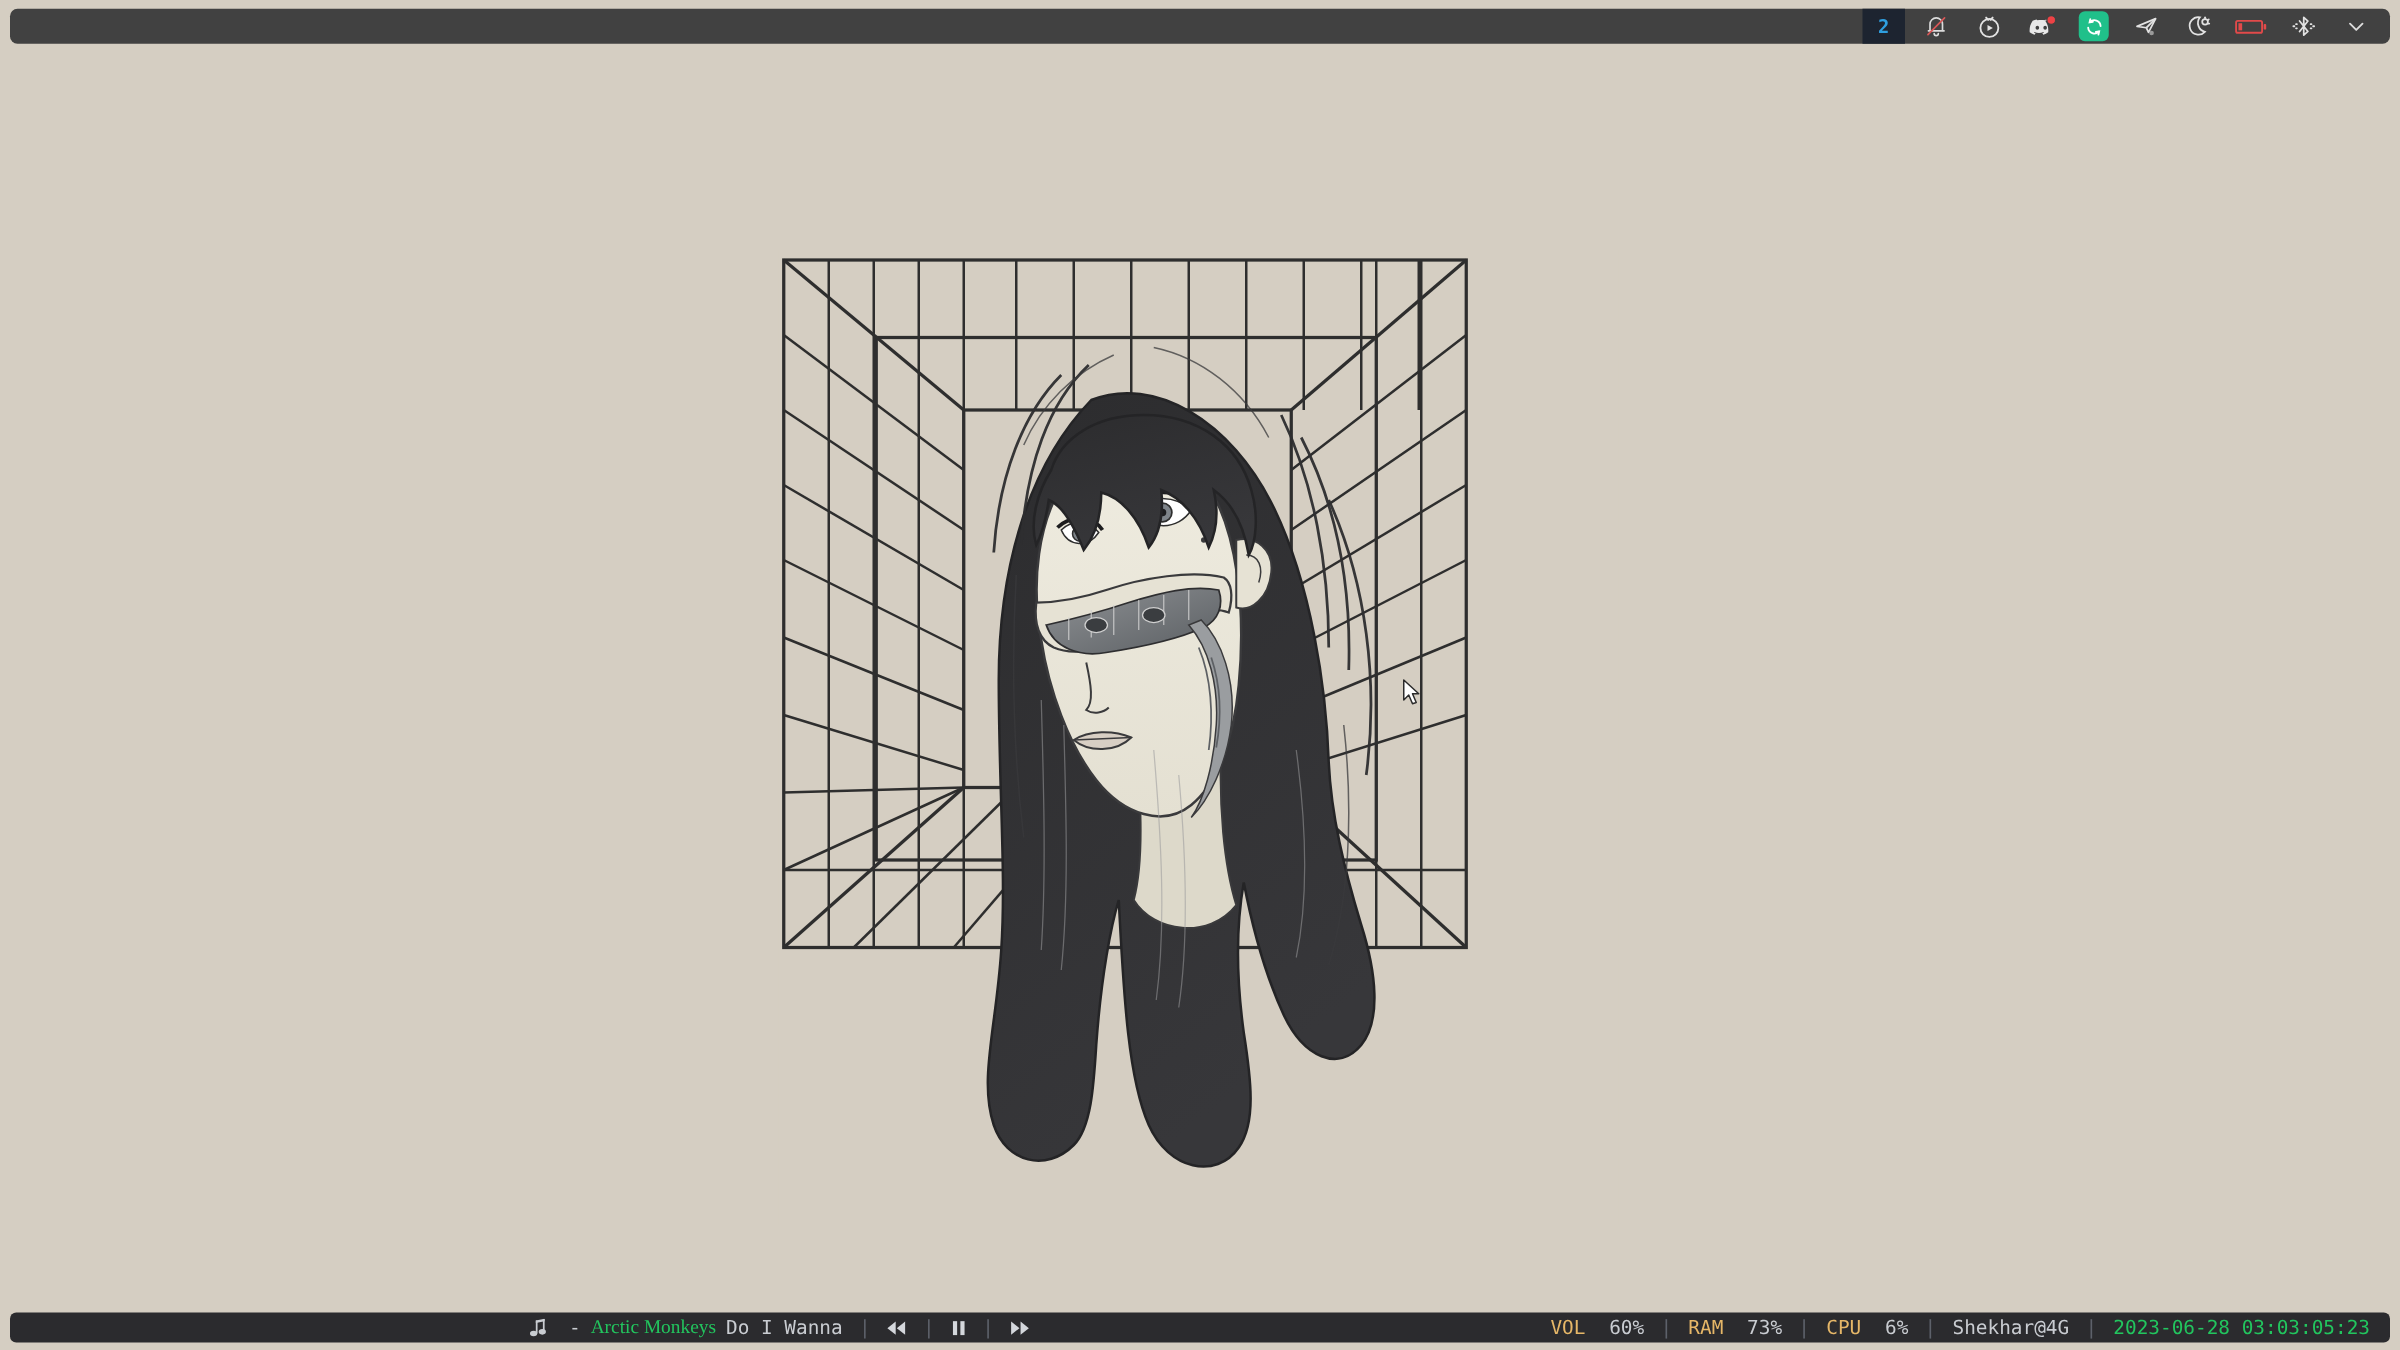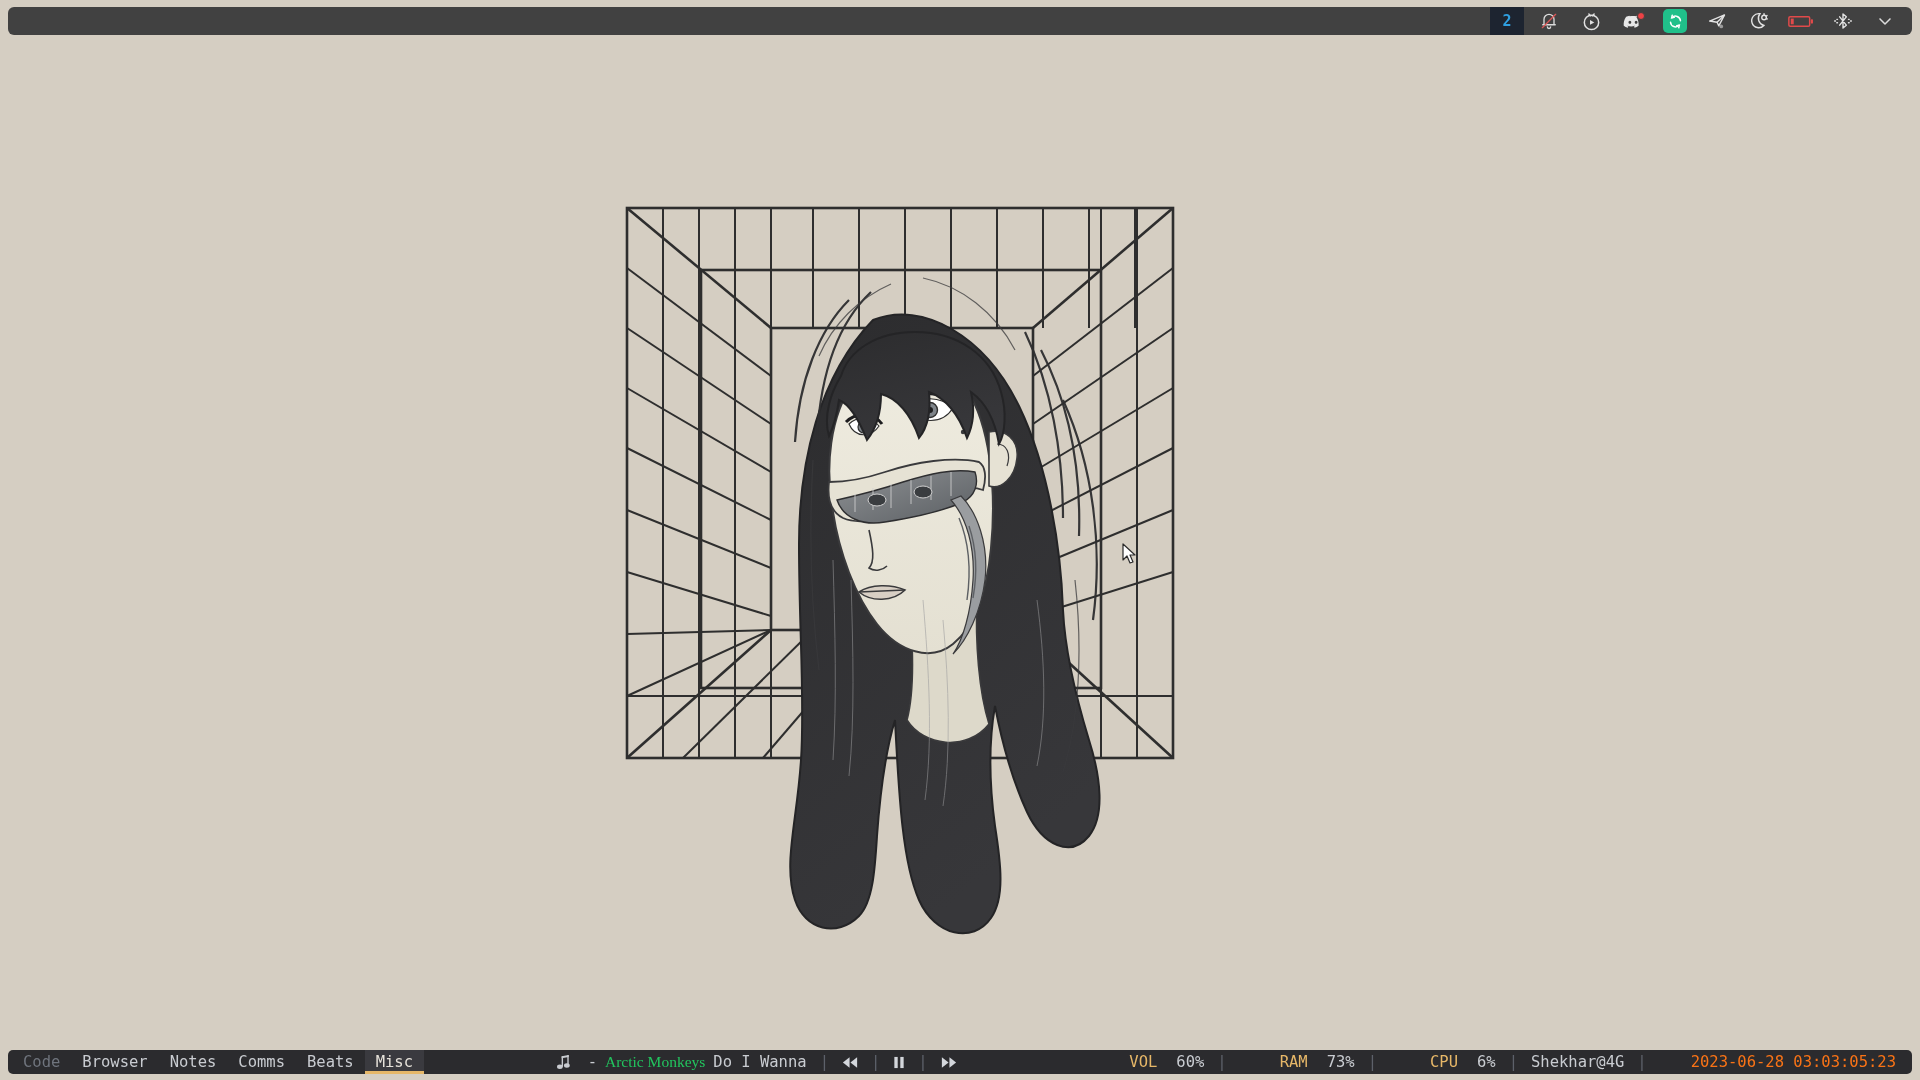--- a/index.html
+++ b/index.html
@@ -67,24 +67,24 @@
   }
   .spacer{ flex:1 1 auto; }
   .player{ display:flex; align-items:center; gap:0; }
   .note-icon{ margin-right:18px; display:flex; align-items:center; }
   .dash{ color:#c9ccd1; margin-right:8px; }
   .artist{ color:#22c55e;font-family:Liberation Serif, serif; }
   .title{ color:#c9ccd1; margin-left:8px; }
   .sep{ color:#5d616a; padding:0 13px; }
   .ctrl{ color:#d4d7dc; display:inline-flex; align-items:center; }
   .right-stats{ display:flex; align-items:center; padding-right:6px; }
-  .lbl{ color:#e6b768;margin-left:40px; }
+  .lbl{ color:#e6b768; }
   .val{ color:#c9ccd1; margin-left:19px; }
   .user{ color:#c9ccd1; }
-  .clock{ color:#f97316; padding-right:10px;margin-left:31px; }
+  .clock{ color:#22c55e; padding-right:10px; }
 </style>
 </head>
 <body>
 
 <div id="desktop">
 
   <div id="art-wrap">
     <svg viewBox="0 0 672 780" xmlns="http://www.w3.org/2000/svg">
       <defs>
         <clipPath id="pageclip">
@@ -388,28 +388,20 @@
             <path d="M6 9.5 L12 15.5 L18 9.5"></path>
           </svg>
         </span>
       </div>
 
     </div>
   </div>
 
   <div id="bottombar">
 
-    <div class="ws-list">
-      <div class="ws dim">Code</div>
-      <div class="ws">Browser</div>
-      <div class="ws">Notes</div>
-      <div class="ws">Comms</div>
-      <div class="ws">Beats</div>
-      <div class="ws active">Misc</div>
-    </div>
 
     <div class="spacer"></div>
 
     <div class="player">
       <span class="note-icon">
         <svg width="13" height="15" viewBox="0 0 14 16" fill="#c9ccd1">
           <path d="M5 1.4 L12.6 0 L12.6 2.1 L5 3.5 Z"></path>
           <ellipse cx="3.1" cy="12.6" rx="3.1" ry="2.4"></ellipse>
           <rect x="5" y="1.4" width="1.5" height="11.2"></rect>
           <ellipse cx="10.6" cy="11.2" rx="3.1" ry="2.4"></ellipse>

